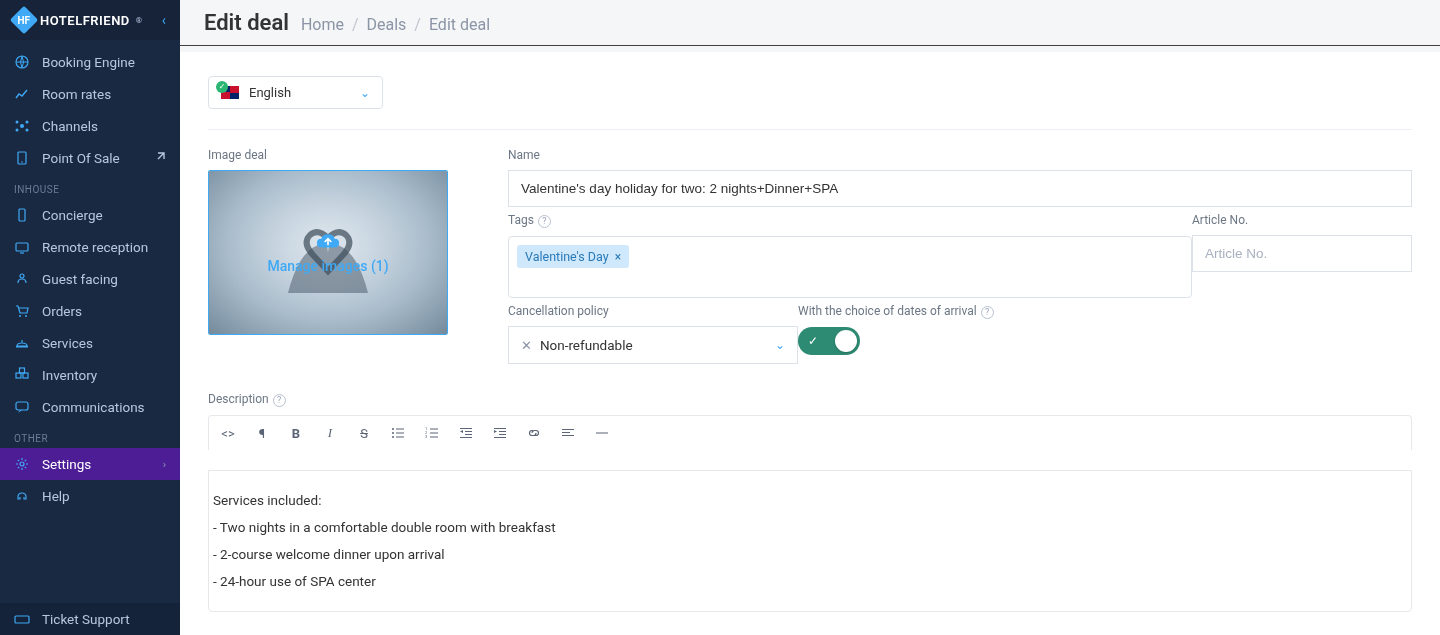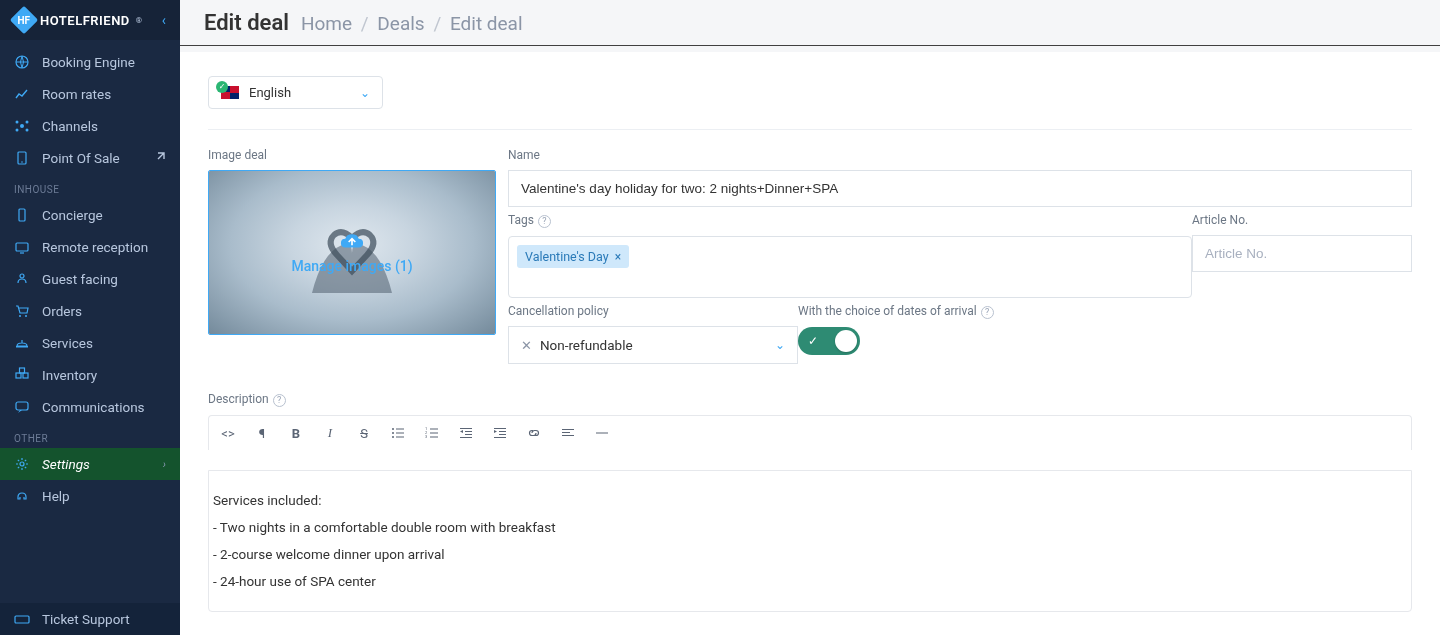--- a/index.html
+++ b/index.html
@@ -12,33 +12,33 @@
 .sidebar-logo { display: flex; align-items: center; gap: 6px; flex: 1; }
 .logo-box { width: 20px; height: 20px; background: #3fa9f5; transform: rotate(45deg); border-radius: 2px; display: flex; align-items: center; justify-content: center; }
 .logo-box span { transform: rotate(-45deg); color: #fff; font-size: 10px; font-weight: bold; }
 .logo-text { color: #fff; font-weight: 600; font-size: 13px; letter-spacing: 0.5px; }
 .logo-reg { font-size: 8px; vertical-align: super; }
 .collapse-chevron { color: #3fa9f5; font-size: 14px; cursor: pointer; }
 
 .sidebar-nav { flex: 1; overflow-y: auto; padding-top: 6px; }
 .nav-item { display: flex; align-items: center; gap: 12px; padding: 8px 14px; cursor: pointer; color: #b8c7de; font-size: 13.5px; position: relative; }
 .nav-item .nav-icon { width: 16px; height: 16px; display: inline-flex; align-items: center; justify-content: center; font-size: 14px; color: #3fa9f5; }
-.nav-item.active { background: #14532d; color: #fff; font-style: italic; }
+.nav-item.active { background: #4c1d95; color: #fff; }
 .nav-item .chevron-r { margin-left: auto; color: #8a9bb5; font-size: 11px; }
 .nav-item .ext-icon { margin-left: auto; color: #b8c7de; font-size: 12px; }
 
 .nav-section { padding: 10px 14px 4px; font-size: 10px; color: #6c7b96; letter-spacing: 0.5px; }
 
 .sidebar-bottom { background: #14233a; }
 
 
 .main { flex: 1; display: flex; flex-direction: column; overflow: hidden; }
 .header { padding: 10px 24px; display: flex; align-items: baseline; gap: 12px; border-bottom: 1px solid #404040; background: #f5f6f8; }
 .header h1 { font-size: 22px; font-weight: 600; color: #333; }
-.breadcrumb { font-size: 19px; color: #8b95a6; }
+.breadcrumb { font-size: 16px; color: #8b95a6; }
 .breadcrumb a { color: #8b95a6; text-decoration: none; cursor: pointer; }
 .breadcrumb .sep { color: #c0c6d0; margin: 0 4px; }
 
 .content { flex: 1; background: #fff; margin: 6px 0 0 0; padding: 24px 28px; overflow-y: auto; }
 .content-inner { max-width: 1220px; }
 
 
 .lang-select { display: inline-flex; align-items: center; gap: 10px; border: 1px solid #dde2e8; border-radius: 4px; padding: 8px 12px; font-size: 13px; cursor: pointer; position: relative; width: 175px; }
 .flag-wrap { position: relative; width: 18px; height: 14px; }
 .flag-uk { width: 18px; height: 13px; background: linear-gradient(#012169 0 0) , #fff; background-size: 100% 100%; position: relative; }
@@ -49,21 +49,21 @@
 .divider { border: 0; border-top: 1px solid #eceff3; margin: 20px 0 18px; }
 
 
 .form-row { display: flex; gap: 40px; align-items: flex-start; }
 .col-image { width: 260px; }
 .col-fields { flex: 1; }
 
 .label { font-size: 12px; color: #6c7785; font-weight: 400; display: block; margin-bottom: 8px; }
 .label .info-ic { display: inline-block; width: 13px; height: 13px; border: 1px solid #b8c1cf; border-radius: 50%; text-align: center; font-size: 9px; line-height: 11px; color: #9aa5b7; margin-left: 4px; }
 
-.image-box { border: 1px solid #3fa9f5; border-radius: 2px; width: 288px; height: 165px; position: relative; overflow: hidden; cursor: pointer; }
+.image-box { border: 1px solid #3fa9f5; border-radius: 2px; width: 240px; height: 165px; position: relative; overflow: hidden; cursor: pointer; }
 .image-bg { position: absolute; inset: 0; background: radial-gradient(ellipse at 50% 45%, #dfe7ee 0%, #c8d5e0 30%, #a9bccb 60%, #748a9b 100%); display: flex; align-items: center; justify-content: center; }
 .hand-heart { width: 140px; height: 100px; }
 .image-overlay { position: absolute; inset: 0; display: flex; flex-direction: column; align-items: center; justify-content: center; gap: 6px; }
 .cloud-icon { width: 28px; height: 20px; color: #3fa9f5; }
 .manage-link { color: #3fa9f5; font-size: 14px; font-weight: 500; }
 
 .text-input, .select-input { width: 100%; border: 1px solid #dde2e8; border-radius: 0; padding: 10px 12px; font-size: 13.5px; color: #333; background: #fff; }
 .text-input::placeholder { color: #a8b0bf; }
 
 .field-row { display: flex; margin-top: 6px; }

